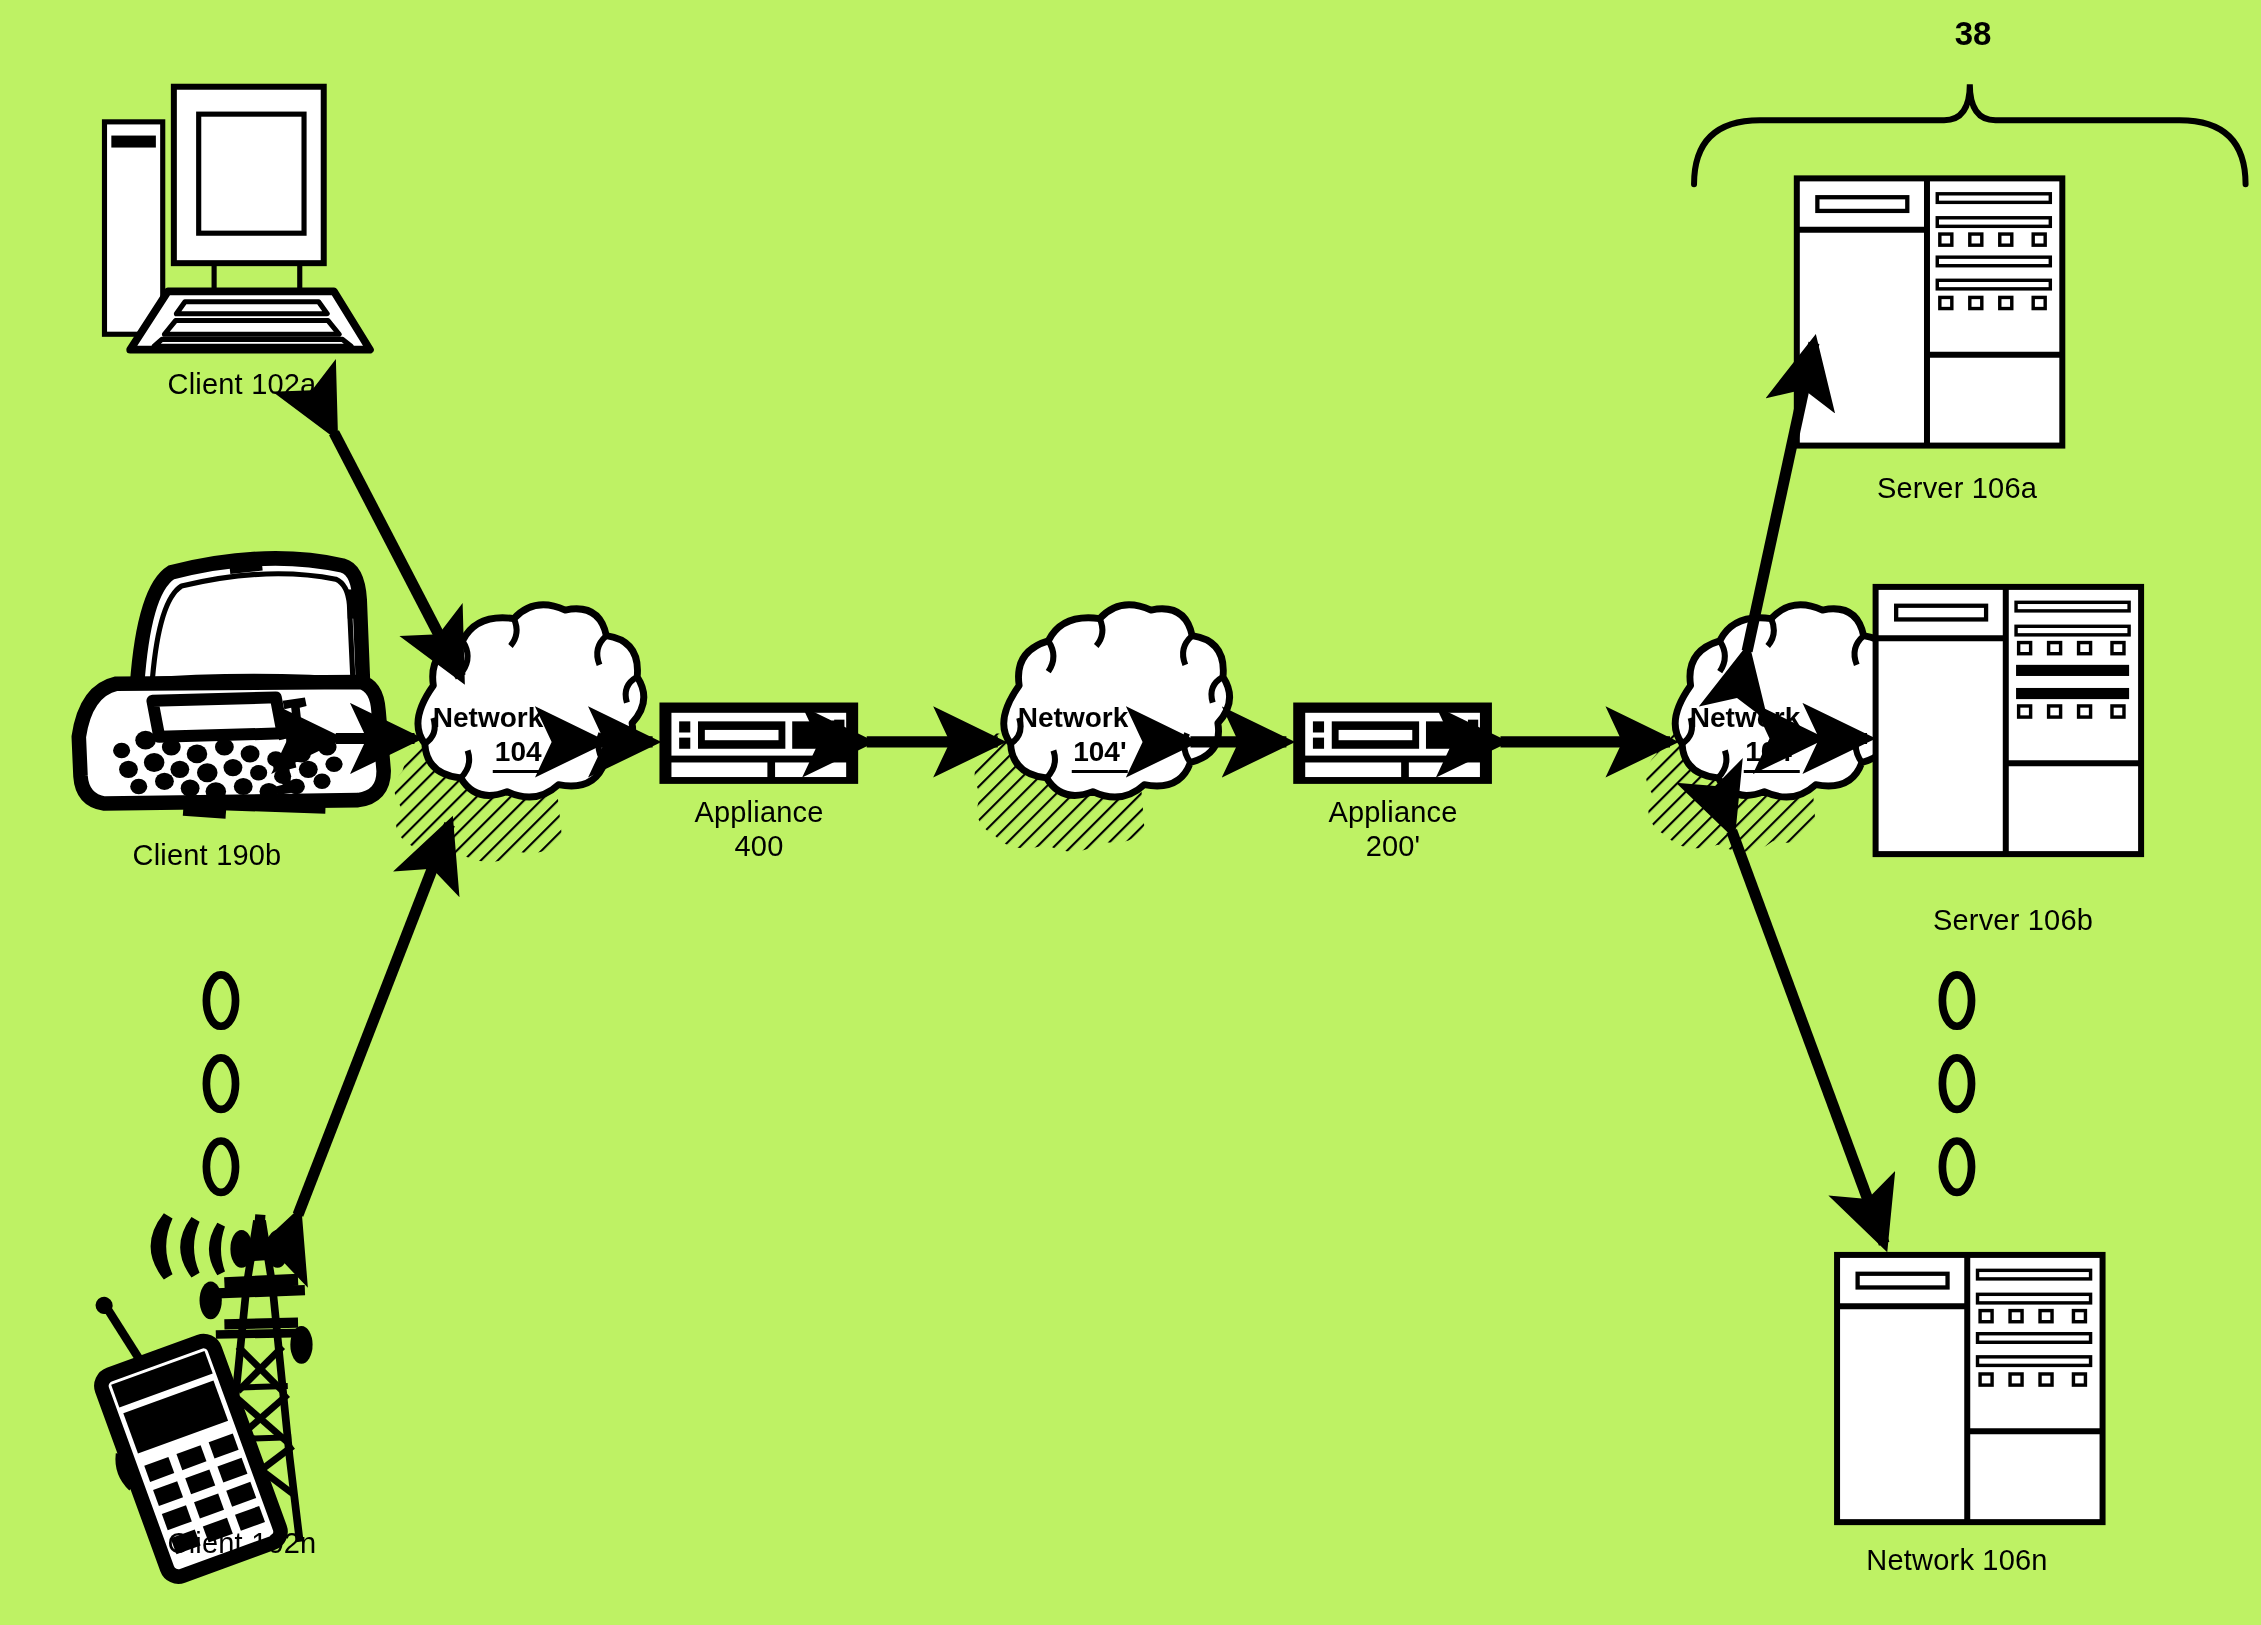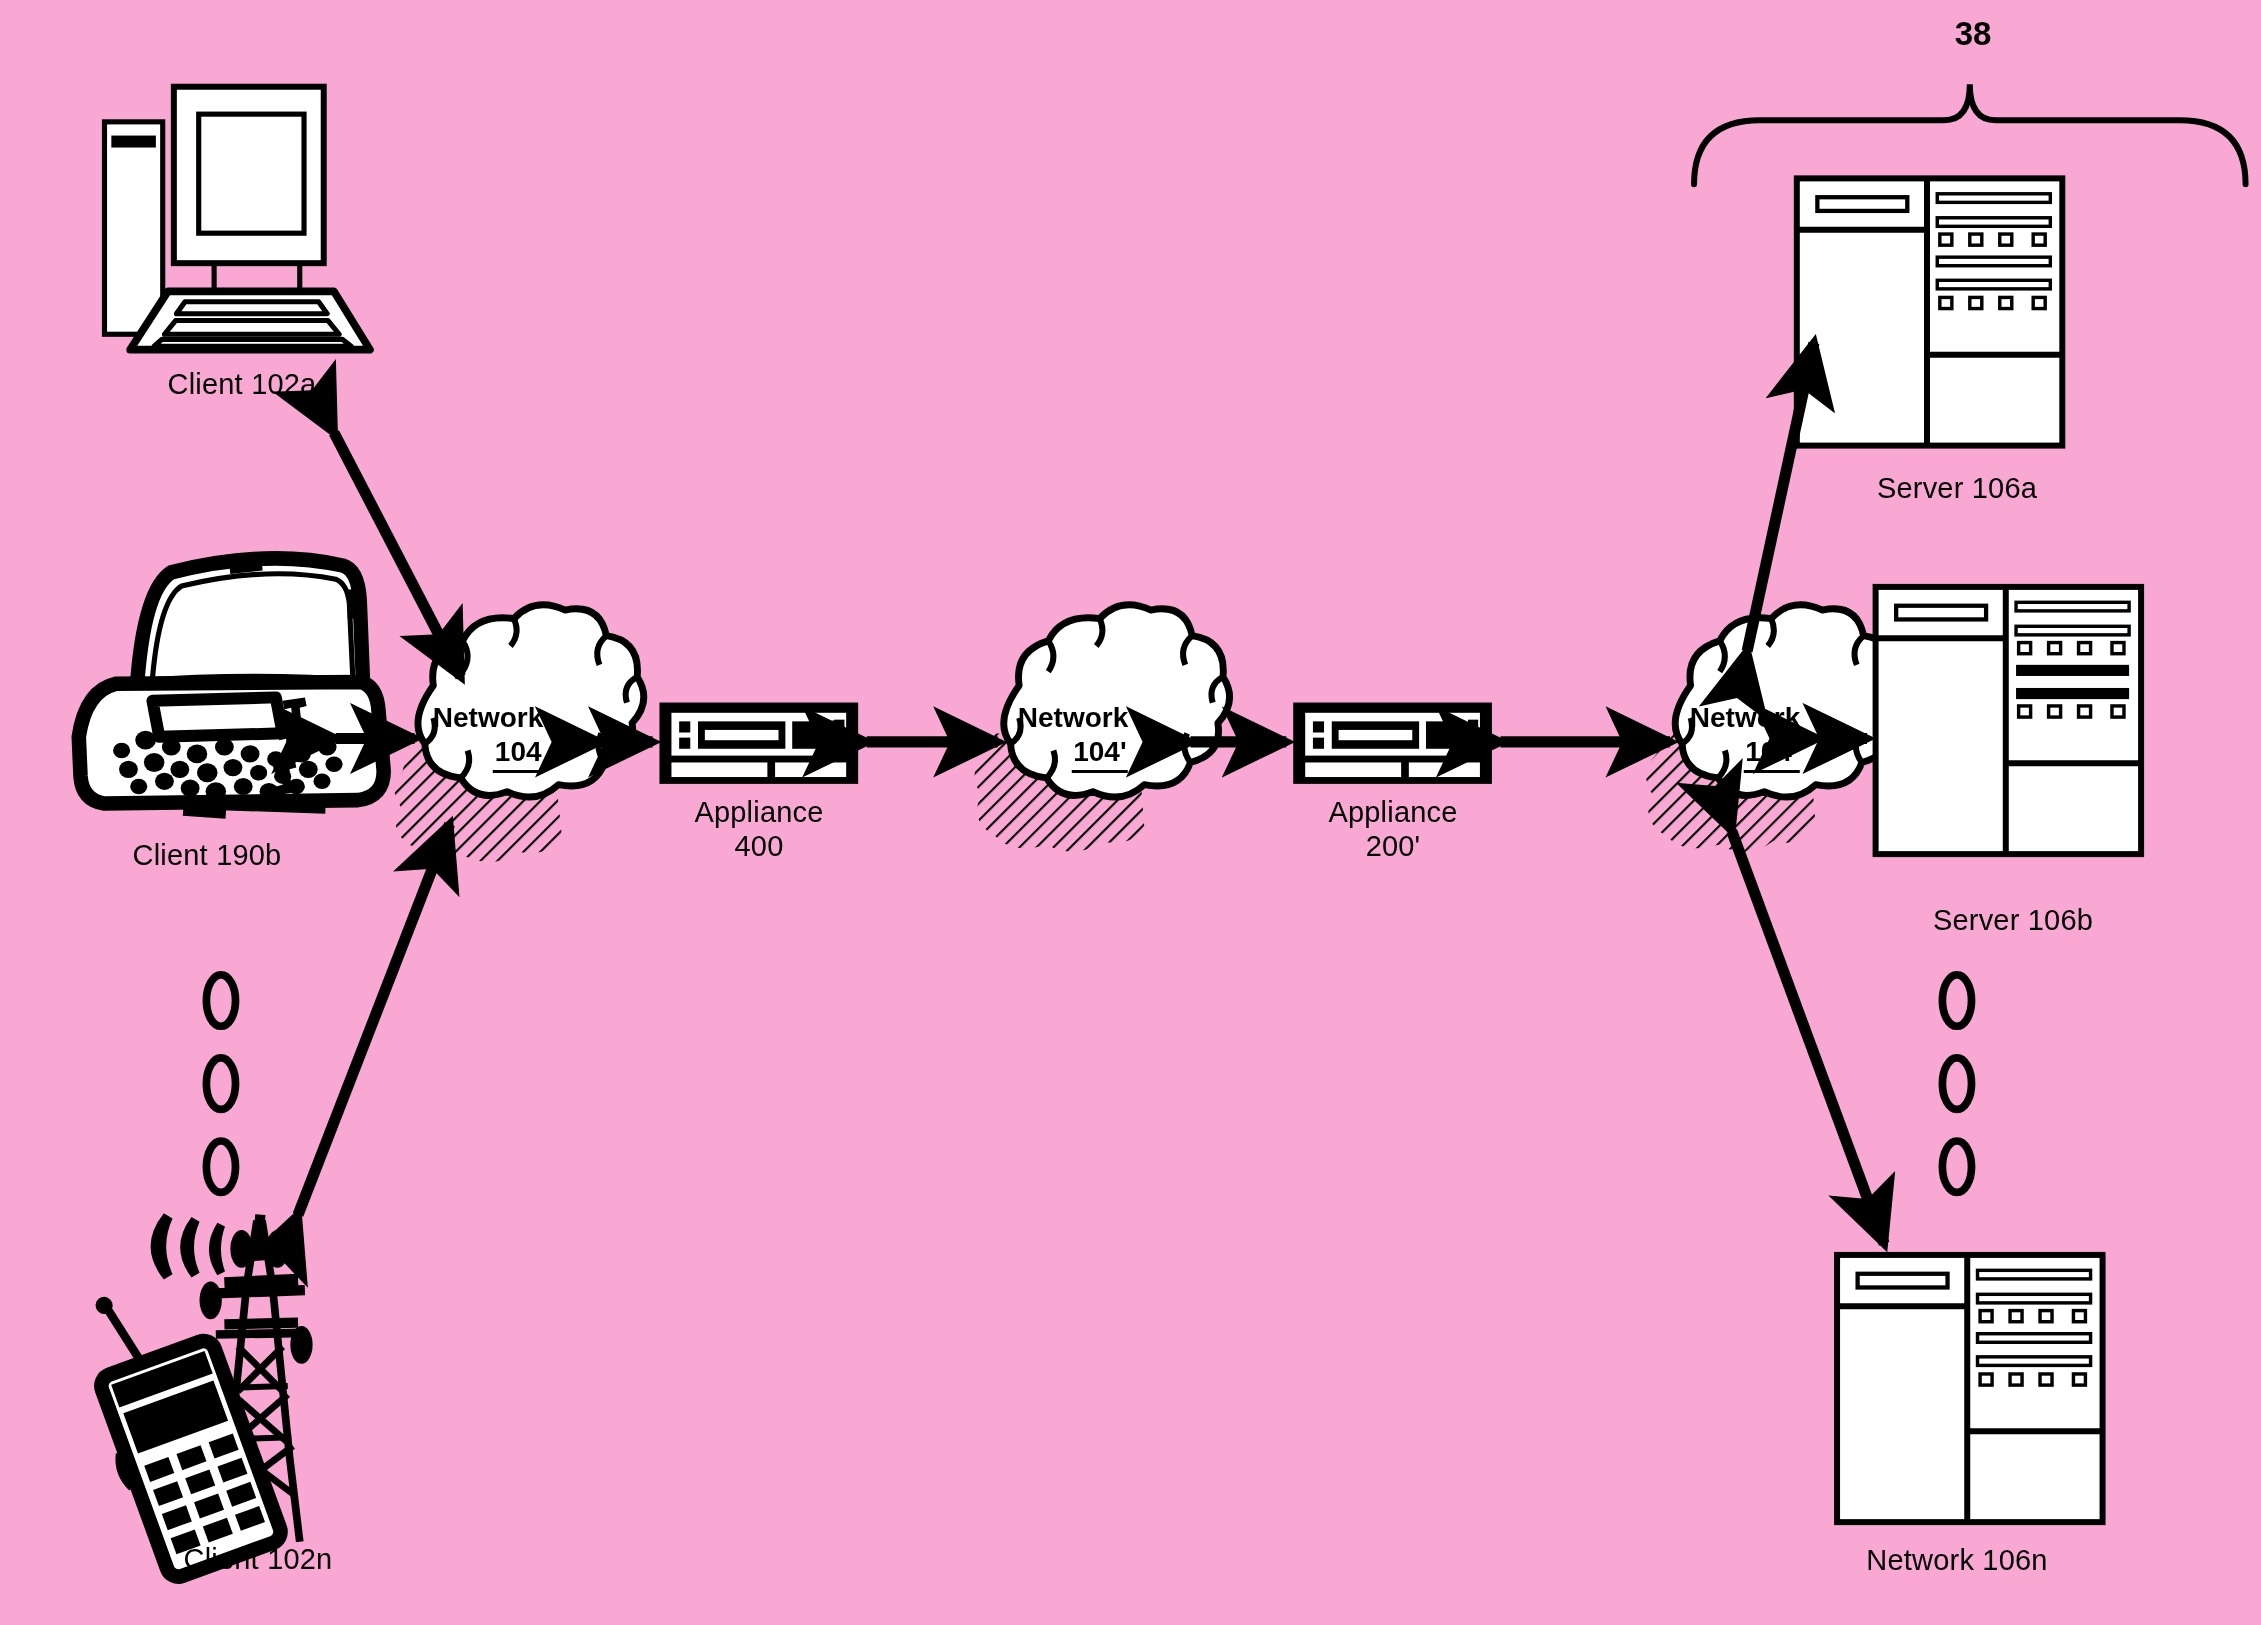--- a/index.html
+++ b/index.html
@@ -5,21 +5,21 @@
 <style>
   html, body {
     margin: 0;
     padding: 0;
     background: #ffffff;
   }
   #page {
     position: relative;
     width: 2261px;
     height: 1626px;
-    background: #f9a8d4;
+    background: #bef264;
     overflow: hidden;
     font-family: "Liberation Sans", sans-serif;
   }
   #diagram {
     position: absolute;
     left: 0;
     top: 0;
     width: 2261px;
     height: 1626px;
   }
@@ -460,21 +460,21 @@
     <line x1="2022" y1="970" x2="2200" y2="1452" marker-start="url(#ah)" marker-end="url(#ah2)"></line>
   </g>
 </svg>
 
 <div class="ref-number" style="left:1973px; top:15.4px;">38</div>
 
 <div class="node-label" style="left:242px; top:367px;">Client 102a</div>
 
 <div class="node-label" style="left:207px; top:838px;">Client 190b</div>
 
-<div class="node-label" style="left:258px; top:1526px;margin-top:16px;">Client 102n</div>
+<div class="node-label" style="left:242px; top:1526px;">Client 102n</div>
 
 <div class="cloud-text" style="left:488px; top:701px;">
   <span>Network</span><br>
   <span class="num">104</span>
 </div>
 
 <div class="cloud-text" style="left:1073px; top:701px;">
   <span>Network</span><br>
   <span class="num">104'</span>
 </div>

